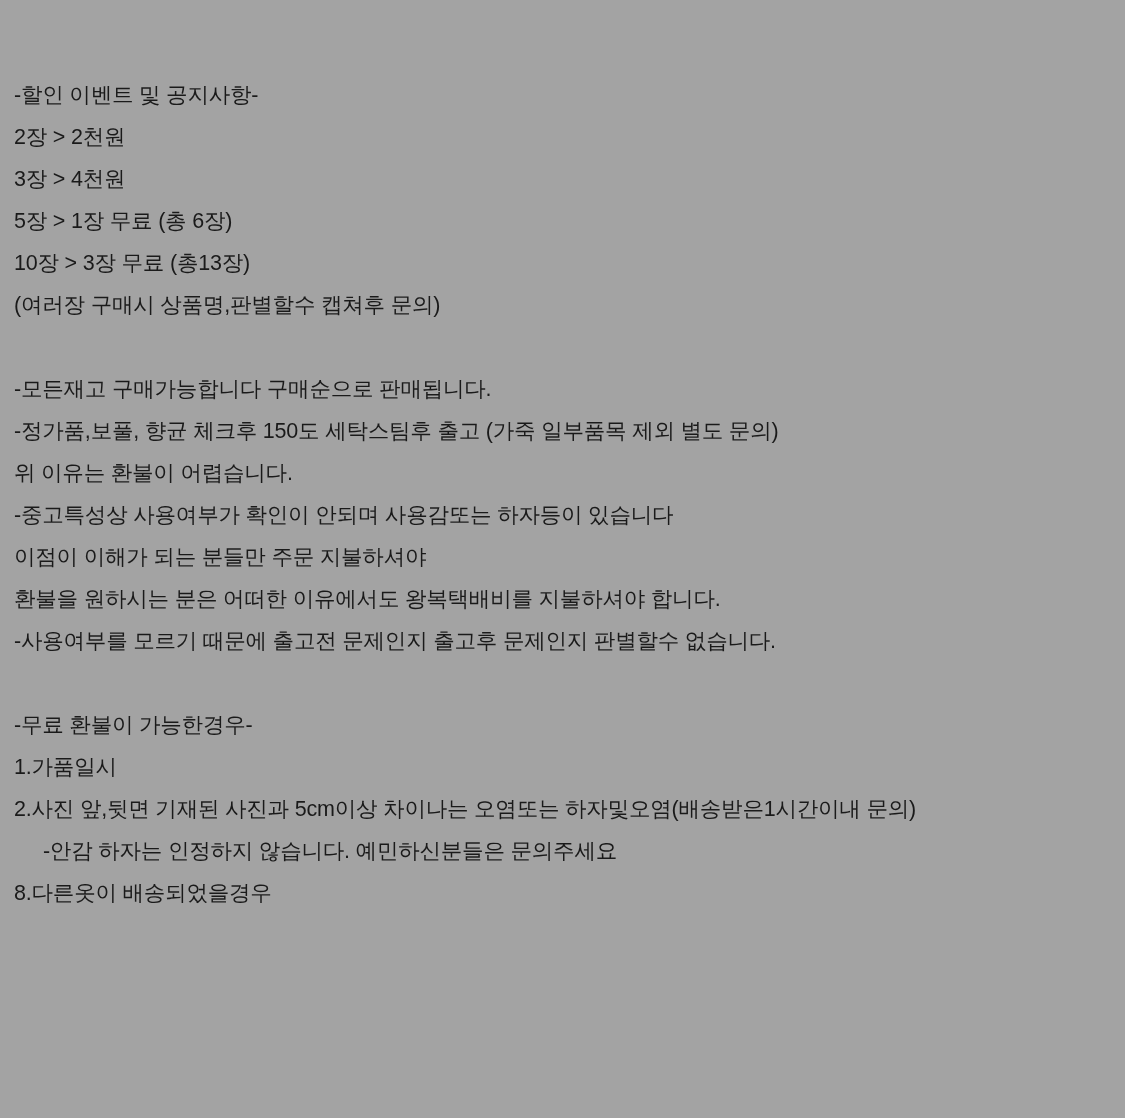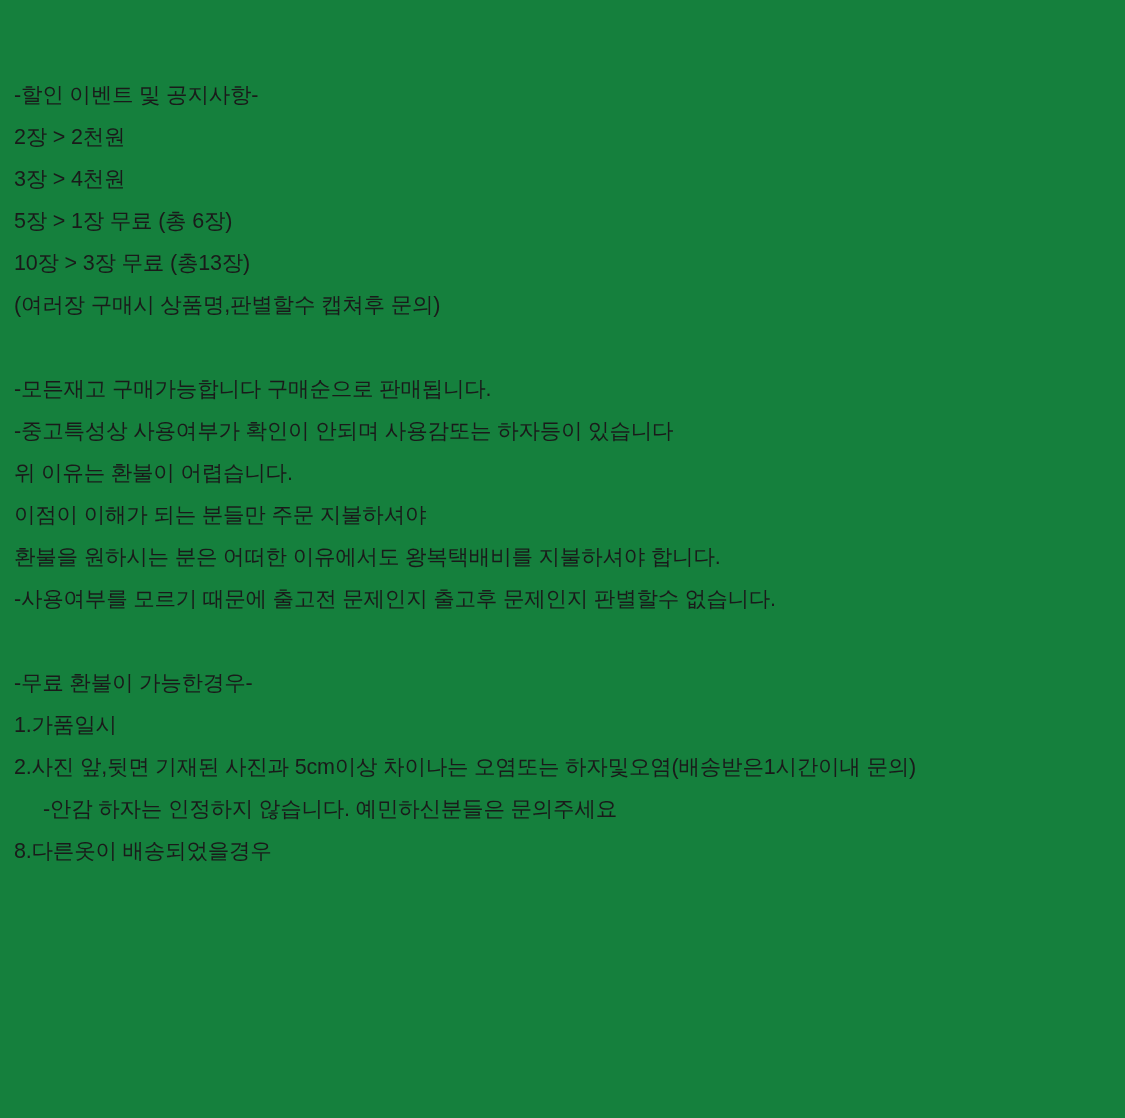--- a/index.html
+++ b/index.html
@@ -12,21 +12,21 @@
     background: #fdf7d7;
     font-family: "Liberation Sans", sans-serif;
     color: #1a1a1a;
     overflow: hidden;
   }
   #notice-page {
     box-sizing: border-box;
     width: 1125px;
     height: 1118px;
     padding: 74px 14px 0 14px;
-    background: #15803d;
+    background: #a3a3a3;
   }
   .block {
     display: block;
   }
   .line {
     display: block;
     font-size: 21.5px;
     line-height: 42px;
     letter-spacing: -0.2px;
     white-space: pre-wrap;
@@ -48,22 +48,23 @@
     <span class="line">3장 &gt; 4천원</span>
     <span class="line">5장 &gt; 1장 무료 (총 6장)</span>
     <span class="line">10장 &gt; 3장 무료 (총13장)</span>
     <span class="line">(여러장 구매시 상품명,판별할수 캡쳐후 문의)</span>
   </div>
 
   <span class="spacer"></span>
 
   <div class="block">
     <span class="line">-모든재고 구매가능합니다 구매순으로 판매됩니다.</span>
+    <span class="line">-정가품,보풀, 향균 체크후 150도 세탁스팀후 출고 (가죽 일부품목 제외 별도 문의)</span>
+    <span class="line">위 이유는 환불이 어렵습니다.</span>
     <span class="line">-중고특성상 사용여부가 확인이 안되며 사용감또는 하자등이 있습니다</span>
-    <span class="line">위 이유는 환불이 어렵습니다.</span>
     <span class="line">이점이 이해가 되는 분들만 주문 지불하셔야</span>
     <span class="line">환불을 원하시는 분은 어떠한 이유에서도 왕복택배비를 지불하셔야 합니다.</span>
     <span class="line">-사용여부를 모르기 때문에 출고전 문제인지 출고후 문제인지 판별할수 없습니다.</span>
   </div>
 
   <span class="spacer"></span>
 
   <div class="block">
     <span class="line">-무료 환불이 가능한경우-</span>
     <span class="line">1.가품일시</span>

